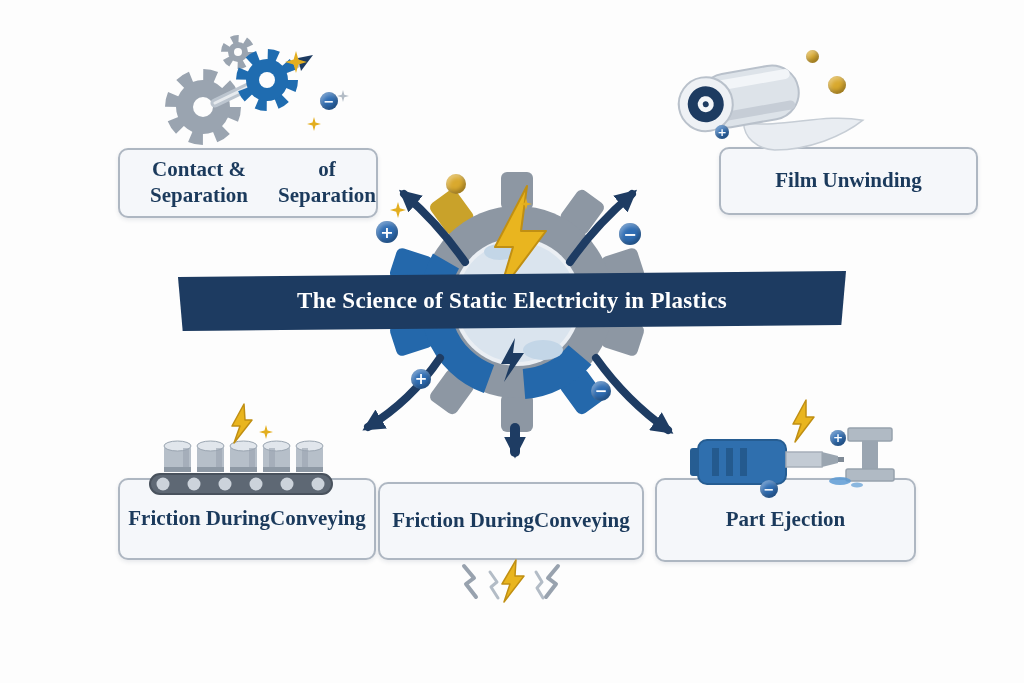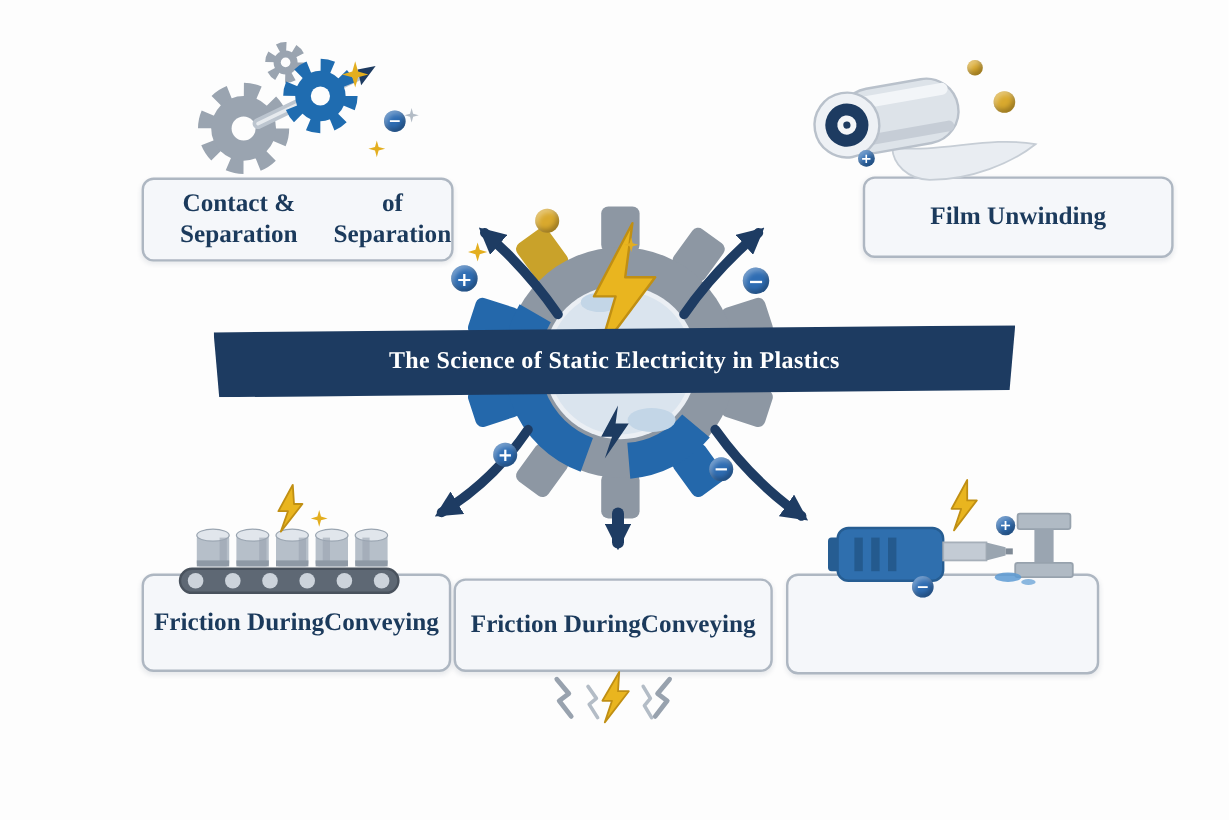--- a/index.html
+++ b/index.html
@@ -15,21 +15,21 @@
   .box-tl{left:118px;top:148px;width:256px;height:66px;}
   .box-tr{left:683px;top:147px;width:255px;height:64px;margin-left:36px;}
   .box-bl{left:118px;top:478px;width:254px;height:78px;}
   .box-bc{left:378px;top:482px;width:262px;height:74px;}
   .box-br{left:655px;top:478px;width:257px;height:80px;}
   
   .banner{position:absolute;z-index:30;left:178px;top:271px;width:668px;height:60px;background:#1d3b61;
           display:flex;align-items:center;justify-content:center;color:#fff;
           clip-path:polygon(0 10%,100% 0,99.3% 90%,0.7% 100%);
           box-shadow:0 3px 6px rgba(20,40,70,.25);}
-  .banner span{font-size:20px;font-weight:700;letter-spacing:.3px;white-space:nowrap;}
+  .banner span{font-size:23px;font-weight:700;letter-spacing:.3px;white-space:nowrap;}
   
   .charge{position:absolute;z-index:40;border-radius:50%;display:flex;align-items:center;justify-content:center;
           color:#fff;font-family:"DejaVu Sans",sans-serif;font-weight:bold;
           box-shadow:inset -2px -3px 4px rgba(0,0,0,.28),inset 2px 3px 4px rgba(255,255,255,.35);}
   .charge.blue{background:#2f6db3;}
   .charge.gold{background:#d9a92e;}
   .c0{left:320px;top:92px;width:18px;height:18px;font-size:13px;}
   .c1{left:446px;top:174px;width:20px;height:20px;font-size:14px;}
   .c2{left:376px;top:221px;width:22px;height:22px;font-size:16px;}
   .c3{left:619px;top:223px;width:22px;height:22px;font-size:16px;}
@@ -56,20 +56,21 @@
   </div>
   <div class="box box-bl">
     <span class="bl">Friction During</span>
     <span class="bl">Conveying</span>
   </div>
   <div class="box box-bc">
     <span class="bl">Friction During</span>
     <span class="bl">Conveying</span>
   </div>
   <div class="box box-br">
+    <span class="bl">Part Ejection</span>
   </div>
 
   <svg class="art" width="1024" height="683" viewBox="0 0 1024 683">
     <defs>
       <marker id="ah" viewBox="0 0 10 10" refX="7" refY="5" markerWidth="22" markerHeight="22" markerUnits="userSpaceOnUse" orient="auto">
         <path d="M0 0 L10 5 L0 10 Z" fill="#1e3c63"></path>
       </marker>
     </defs>
 
     <g>

